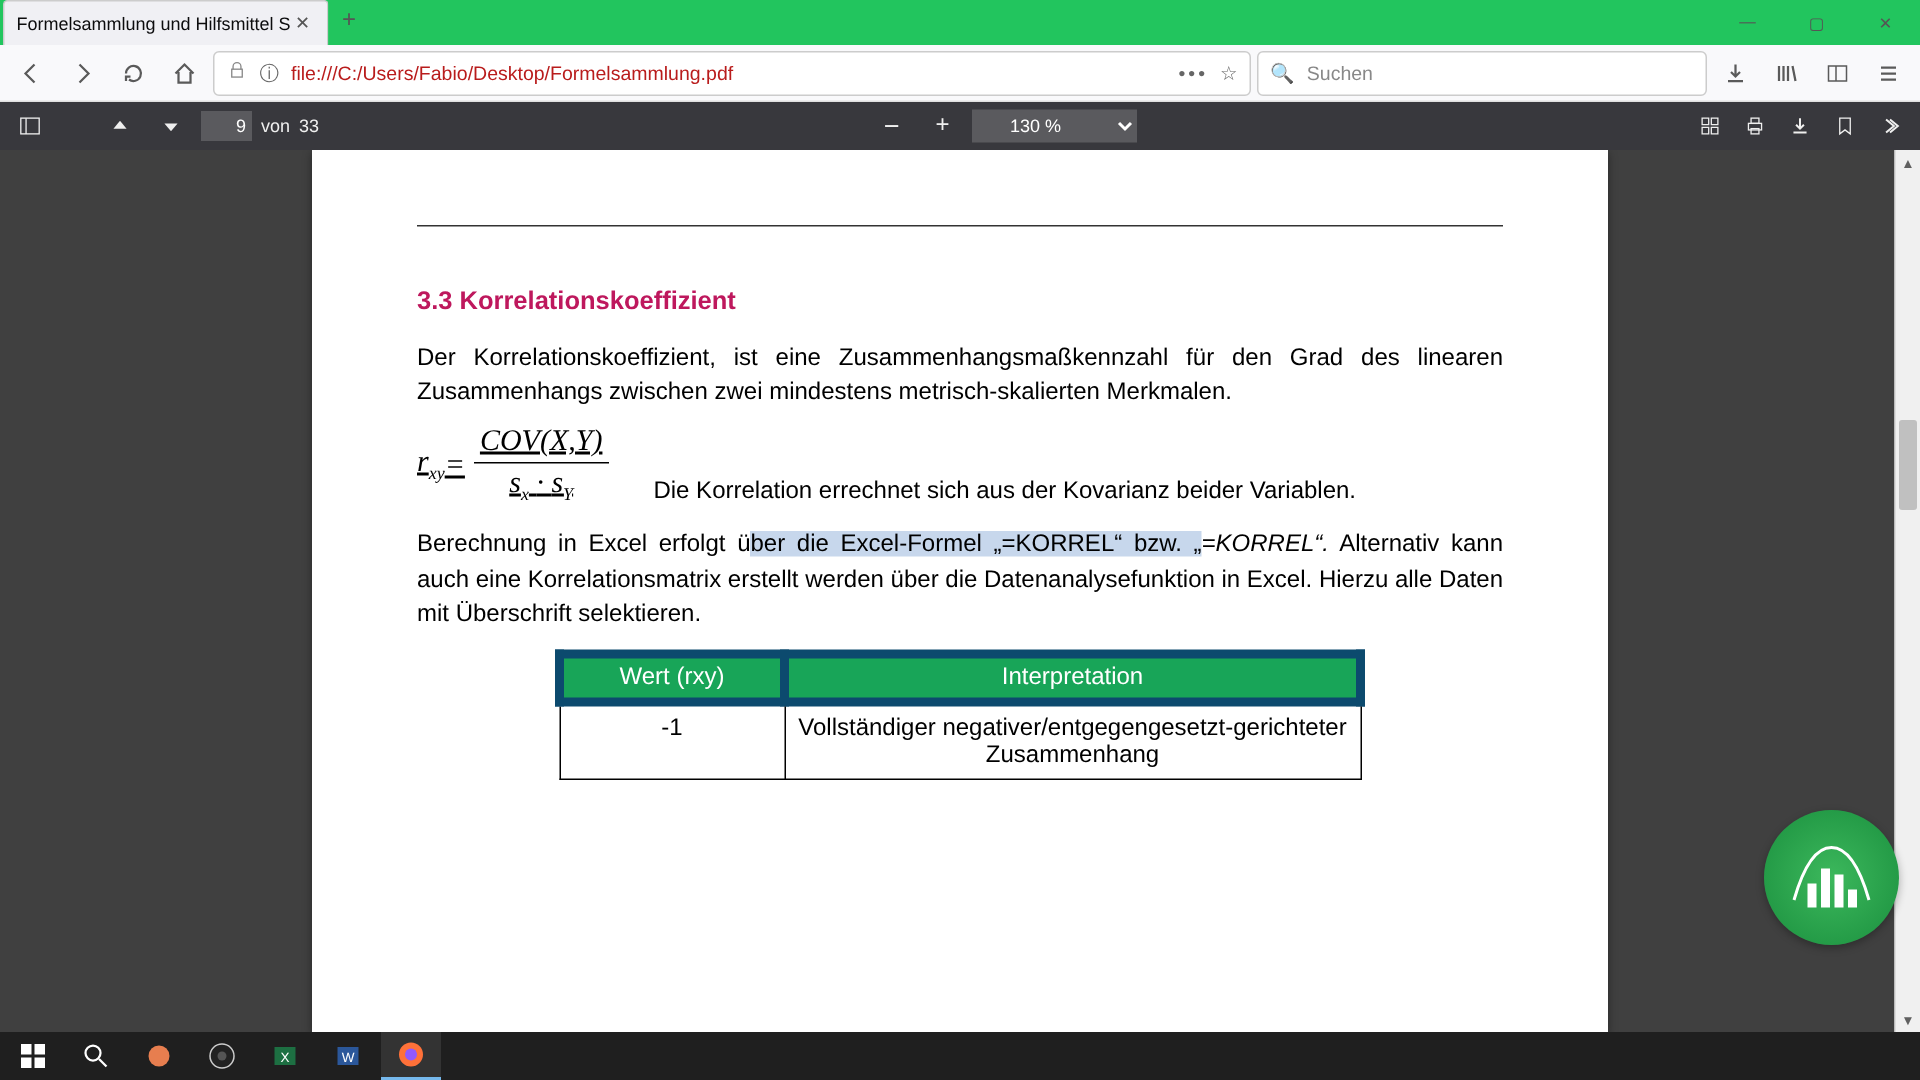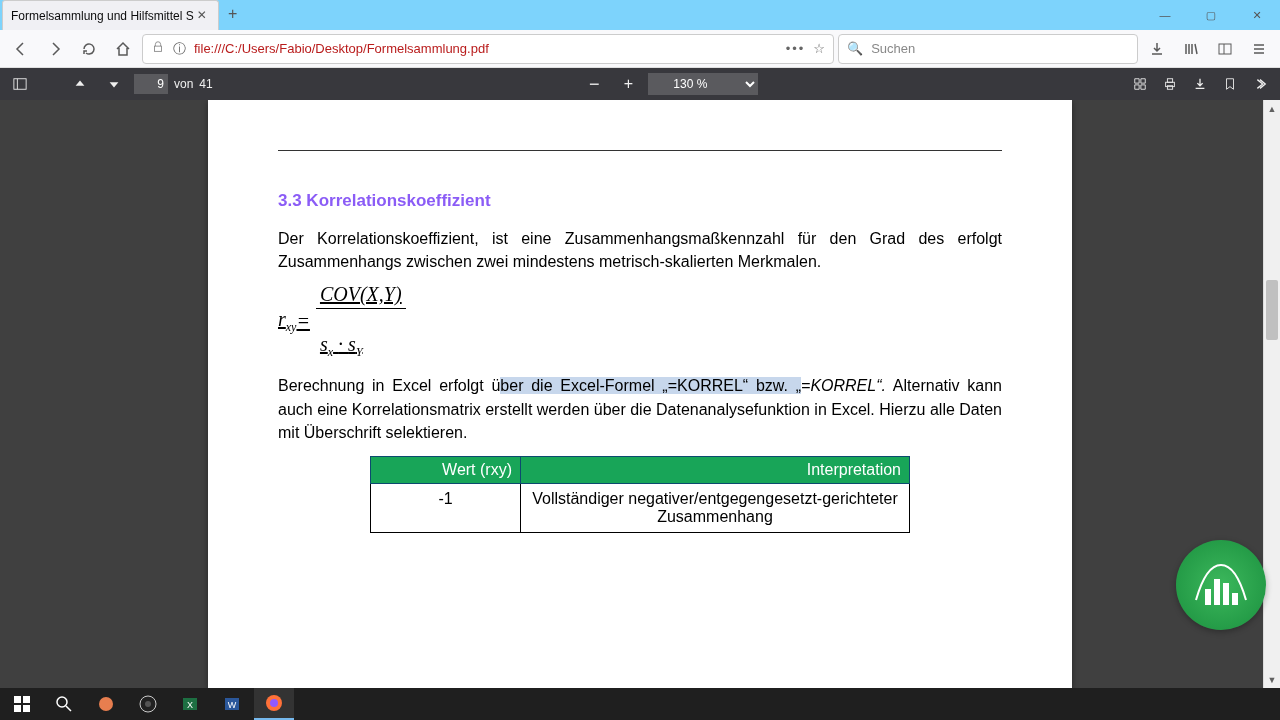--- a/index.html
+++ b/index.html
@@ -1,19 +1,19 @@
 <!DOCTYPE html>
 <html><head>
 <meta charset="utf-8">
 <style>
   * { margin: 0; padding: 0; box-sizing: border-box; }
   body { font-family: "Segoe UI", Arial, sans-serif; width: 1280px; height: 720px; overflow: hidden; background: #fff; display: flex; flex-direction: column; }
 
   
-  .titlebar { height: 30px; background: #7dd3fc; display: flex; align-items: flex-start; }
+  .titlebar { height: 30px; background: #22c55e; display: flex; align-items: flex-start; }
   .tab { height: 30px; background: #f0f0f4; border: 1px solid #ccc; border-bottom: none; border-top-left-radius: 3px; border-top-right-radius: 3px; display: flex; align-items: center; padding: 0 8px; font-size: 12px; color: #0c0c0d; margin-left: 2px; min-width: 180px; }
   .tab-title { flex: 1; white-space: nowrap; overflow: hidden; text-overflow: ellipsis; }
   .tab-close { width: 16px; height: 16px; line-height: 14px; text-align: center; color: #555; cursor: pointer; }
   .newtab { width: 28px; height: 28px; display: flex; align-items: center; justify-content: center; color: #555; font-size: 16px; }
   .win-controls { margin-left: auto; display: flex; }
   .win-btn { width: 46px; height: 30px; display: flex; align-items: center; justify-content: center; color: #555; font-size: 11px; }
 
   
   .navbar { height: 38px; background: #f9f9fb; border-bottom: 1px solid #e0e0e0; display: flex; align-items: center; padding: 0 6px; gap: 4px; }
   .nav-btn { width: 30px; height: 30px; display: flex; align-items: center; justify-content: center; color: #5a5a5a; border-radius: 4px; }
@@ -32,34 +32,34 @@
 
   
   .content-area { flex: 1; background: #404040; position: relative; overflow: hidden; }
   .scrollbar-v { position: absolute; right: 0; top: 0; bottom: 0; width: 17px; background: #f0f0f0; border-left: 1px solid #ddd; }
   .scrollbar-v .thumb { position: absolute; left: 2px; right: 2px; top: 180px; height: 60px; background: #c0c0c0; border-radius: 2px; }
   .scrollbar-v .arrow { position: absolute; left: 0; right: 0; height: 17px; display:flex; align-items:center; justify-content:center; color:#606060; font-size:9px; }
   .page-wrap { display: flex; justify-content: center; height: 100%; }
   .page { width: 864px; background: #fff; box-shadow: 0 2px 6px rgba(0,0,0,0.4); height: 100%; padding: 50px 70px 0 70px; position: relative; font-family: Arial, sans-serif; }
   .page-headline { border-top: 1px solid #333; height: 1px; margin: 0 0 40px 0; }
 
-  h3.section { font-size: 17px; font-weight: bold; margin-bottom: 16px; color: #8b5cf6; }
+  h3.section { font-size: 17px; font-weight: bold; margin-bottom: 16px; color: #be185d; }
   p.body { font-size: 16px; line-height: 1.45; text-align: justify; color: #000; margin-bottom: 10px; }
   .formula-row { display: flex; align-items: flex-end; margin: 6px 0 14px 0; }
   .formula { font-family: "Times New Roman", serif; font-style: italic; font-size: 20px; display: inline-flex; align-items: center; text-decoration: underline; }
-  .frac { display: inline-flex; flex-direction: column; align-items: flex-start; margin-left: 6px; gap: 22px; }
+  .frac { display: inline-flex; flex-direction: column; align-items: center; margin-left: 6px; }
   .frac .num { border-bottom: 1.5px solid #000; padding: 0 4px 2px 4px; }
   .frac .den { padding: 2px 4px 0 4px; }
   .sub { font-size: 12px; font-style: italic; vertical-align: sub; }
   .formula-caption { font-size: 16px; margin-left: 30px; }
 
   .highlight { background: #c7d7ec; }
 
   table.interp { border-collapse: collapse; margin: 12px auto 0 auto; width: 540px; font-size: 16px; }
-  table.interp th { background: #18a558; color: #fff; font-weight: normal; padding: 4px 8px; border: 1px solid #0c4a6e; text-align: right; }
+  table.interp th { background: #18a558; color: #fff; font-weight: normal; padding: 4px 8px; border: 6px solid #0c4a6e; }
   table.interp td { border: 1px solid #000; padding: 6px 8px; text-align: center; vertical-align: top; }
 
   .watermark-badge { position: absolute; right: 14px; bottom: 58px; width: 90px; height: 90px; border-radius: 50%; background: radial-gradient(circle at 50% 50%, #3cb85c 0%, #1a8f3e 100%); display:flex; align-items:center; justify-content:center; box-shadow: 0 2px 6px rgba(0,0,0,0.3); }
   .watermark-badge svg { width: 60px; height: 60px; }
 
   
   .taskbar { height: 32px; background: #1f1f1f; display: flex; align-items: center; padding: 0 2px; gap: 2px; }
   .task-btn { width: 40px; height: 32px; display: flex; align-items: center; justify-content: center; }
   .task-btn svg { width: 18px; height: 18px; }
   .task-btn.active { border-bottom: 2px solid #76b9ed; background: #333; }
@@ -152,21 +152,21 @@
         <path d="M8 4l-5 6h10z"></path>
       </svg>
     </div>
   <div class="pdf-btn">
       <svg viewBox="0 0 16 16">
         <path d="M8 12l5-6H3z"></path>
       </svg>
     </div>
   <input class="pdf-page-input" value="9" style="">
   <span>von</span>
-  <span>41</span>
+  <span>33</span>
   <div style="flex:1"></div>
   <div class="pdf-btn" style="font-size:18px">−</div>
   <div class="pdf-btn" style="font-size:16px">+</div>
   <select class="pdf-zoom-select"><option>130 %</option></select>
   <div style="flex:1"></div>
   <div class="pdf-tool-group-right">
     <div class="pdf-btn">
         <svg viewBox="0 0 16 16">
           <path d="M2 2h5v5H2zM9 2h5v5H9zM2 9h5v5H2zM9 9h5v5H9z" fill="none" stroke="#efefef"></path>
         </svg>
@@ -195,35 +195,36 @@
         </svg>
       </div>
   </div>
 </div>
 
 <div class="content-area">
   <div class="page-wrap">
     <div class="page">
       <div class="page-headline"></div>
       <h3 class="section">3.3 Korrelationskoeffizient</h3>
-      <p class="body">Der Korrelationskoeffizient, ist eine Zusammenhangsmaßkennzahl für den Grad des erfolgt Zusammenhangs zwischen zwei mindestens metrisch-skalierten Merkmalen.</p>
+      <p class="body">Der Korrelationskoeffizient, ist eine Zusammenhangsmaßkennzahl für den Grad des linearen Zusammenhangs zwischen zwei mindestens metrisch-skalierten Merkmalen.</p>
 
       <div class="formula-row">
         <span class="formula">
           <span><span>r</span><span class="sub">xy</span></span>
           <span> = </span>
           <span class="frac">
             <span class="num">COV(X,Y)</span>
             <span class="den">
               <span>s</span><span class="sub">x</span>
               <span> · </span>
               <span>s</span><span class="sub">Y</span>
             </span>
           </span>
         </span>
+        <span class="formula-caption">Die Korrelation errechnet sich aus der Kovarianz beider Variablen.</span>
       </div>
 
       <p class="body">
         <span>Berechnung in Excel erfolgt ü</span><span class="highlight">ber die Excel-Formel „=KORREL“ bzw. „</span><span style="font-style:italic">=KORREL“.</span><span> Alternativ kann auch eine Korrelationsmatrix erstellt werden über die Datenanalysefunktion in Excel. Hierzu alle Daten mit Überschrift selektieren.</span>
       </p>
 
 
       <table class="interp">
         <tbody>
             <tr>

